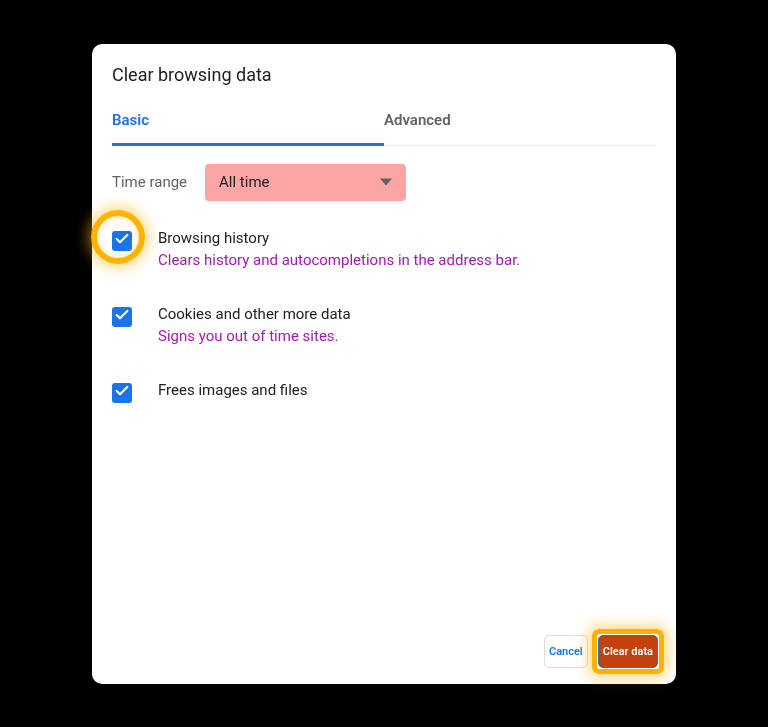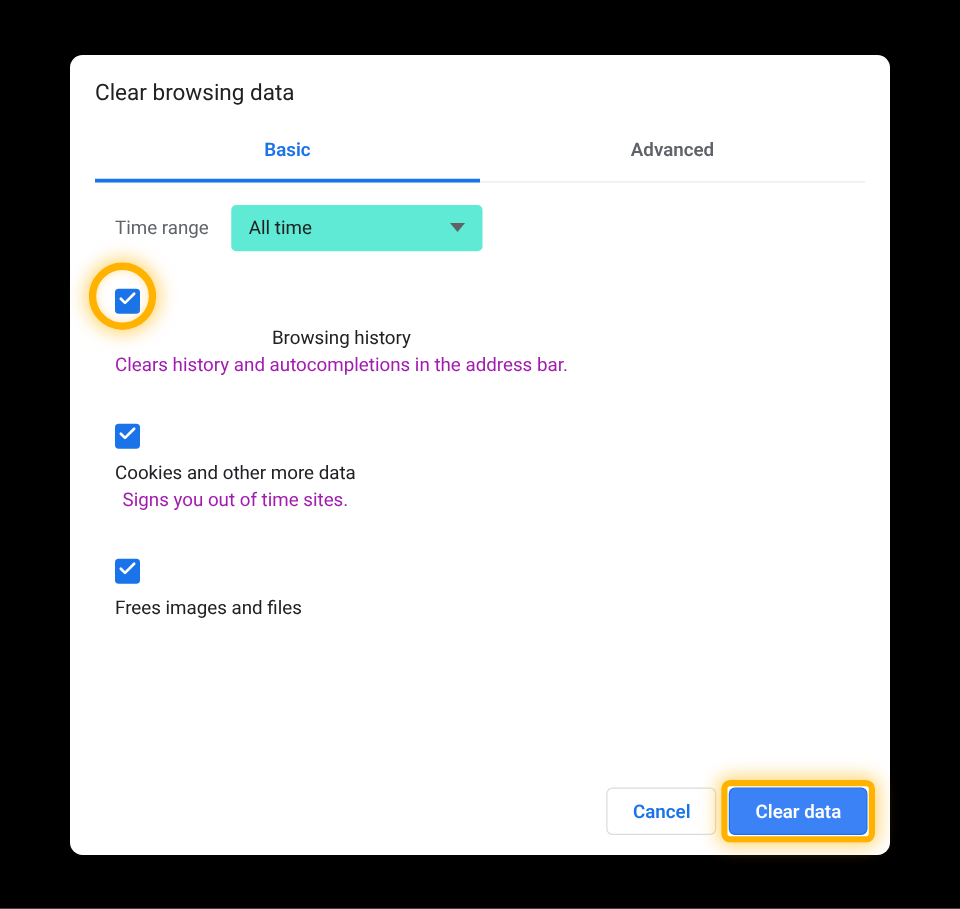--- a/index.html
+++ b/index.html
@@ -5,21 +5,21 @@
     * { box-sizing: border-box; margin: 0; padding: 0; }
     body {
       width: 768px; height: 727px;
       background: #000;
       display: flex;
       align-items: center;
       justify-content: center;
       font-family: Roboto, "Segoe UI", Arial, sans-serif;
     }
     .dialog {
-      width: 656px;
+      width: 584px;
       height: 640px;
       margin-top: 0px;
       background: #fff;
       border-radius: 10px;
       position: relative;
       overflow: visible;
       box-shadow: 0 2px 10px rgba(0,0,0,.2);
     }
     .header {
       padding: 20px 20px 0 20px;
@@ -29,67 +29,64 @@
       color: #202124;
       font-weight: 400;
       padding-bottom: 14px;
     }
     .tabs {
       display: flex;
       border-bottom: 1px solid #e8eaed;
     }
     .tab {
       flex: 1;
-      text-align: center;
       padding: 12px 0 14px 0;
       font-size: 15px;
       font-weight: 600;
       color: #5f6368;
       cursor: pointer;
     }
     .tab.active {
       color: #1a73e8;
       border-bottom: 3px solid #1a73e8;
       margin-bottom: -1px;
     }
     .body {
-      padding: 18px 20px 0 36px;
-      text-align: center;
+      padding: 18px 20px 0 20px;
     }
     .time-range-row {
       display: flex;
       align-items: center;
       gap: 18px;
       margin-bottom: 28px;
     }
     .time-range-label {
       font-size: 15px;
       color: #5f6368;
     }
     .select {
-      background: #5eead4;
+      background: #fca5a5;
       border-radius: 4px;
       padding: 9px 14px;
       display: flex;
       align-items: center;
       gap: 110px;
       cursor: pointer;
     }
     .select-value {
       font-size: 15px;
       color: #202124;
     }
     .select svg { width: 12px; height: 12px; }
     .option-row {
       display: flex;
-      gap: 10px;
+      gap: 26px;
       margin-bottom: 34px;
       align-items: flex-start;
       position: relative;
-      flex-direction: column;
     }
     .checkbox {
       width: 20px;
       height: 20px;
       background: #1a73e8;
       border-radius: 3px;
       display: flex;
       align-items: center;
       justify-content: center;
       flex-shrink: 0;
@@ -110,33 +107,33 @@
     }
     .footer {
       position: absolute;
       bottom: 0; left: 0; right: 0;
       padding: 14px 18px 16px 18px;
       display: flex;
       justify-content: flex-end;
       gap: 10px;
     }
     .btn {
-      padding: 9px 20px;
+      padding: 9px 4px;
       border-radius: 5px;
-      font-size: 15px;
+      font-size: 11px;
       font-weight: 600;
       cursor: pointer;
     }
     .btn-cancel {
       border: 1px solid #dadce0;
       color: #1a73e8;
       background: #fff;
     }
     .btn-primary {
-      background: #3b82f6;
+      background: #c2410c;
       color: #fff;
       border: 1px solid #1a73e8;
       position: relative;
     }
     .hl-circle {
       position: absolute;
       width: 54px; height: 54px;
       border: 6px solid #ffb300;
       border-radius: 50%;
       top: -21px; left: -21px;

